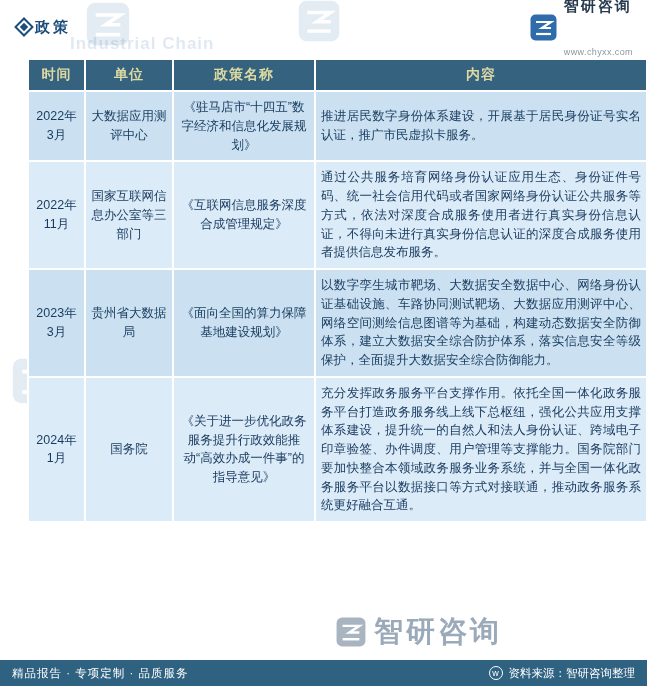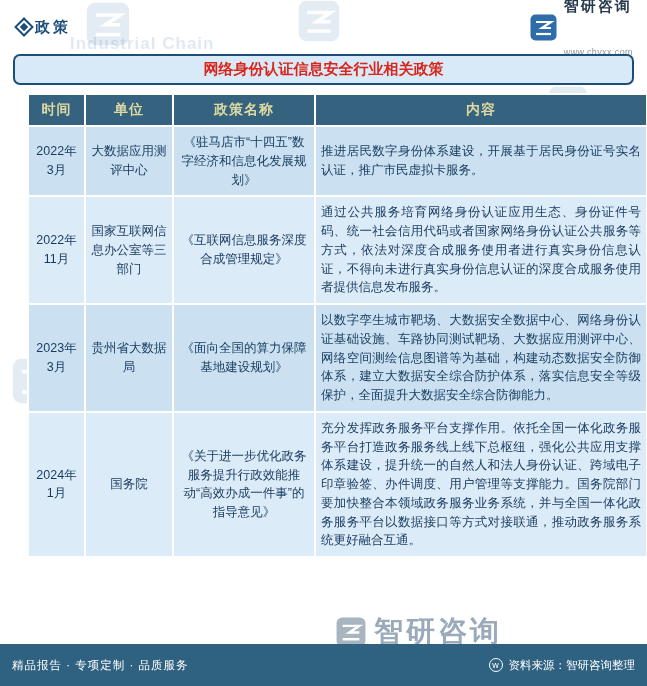--- a/index.html
+++ b/index.html
@@ -30,21 +30,21 @@
   td.cell-time, td.cell-unit, td.cell-policy { text-align:center; }
   td.cell-content { text-align:justify; padding:6px 8px; }
 
   
   .ghost { position:absolute; opacity:.12; pointer-events:none; z-index:0; }
   .big-watermark { position:absolute; left:336px; top:612px; display:flex; align-items:center; gap:8px; opacity:.85; z-index:5; pointer-events:none; }
   .big-watermark .wm-text { font-size:29px; font-weight:bold; color:#8a9cae; letter-spacing:3px; }
   .wm-mark rect { fill:#9aa9b7; }
 
   
-  .footer { position:absolute; left:0; bottom:0; width:647px; height:42px; background:#2f6181; color:#ffffff; display:flex; align-items:center; justify-content:space-between; padding:0 12px; font-size:11.5px; z-index:6; }
+  .footer { position:absolute; left:0; bottom:0; width:647px; height:26px; background:#2f6181; color:#ffffff; display:flex; align-items:center; justify-content:space-between; padding:0 12px; font-size:11.5px; z-index:6; }
   .footer-left { letter-spacing:1px; }
   .footer-right { display:flex; align-items:center; gap:6px; }
   .web-icon { width:14px; height:14px; border-radius:50%; border:1px solid #ffffff; font-size:9px; display:flex; align-items:center; justify-content:center; line-height:1; }
 </style>
 </head>
 <body>
 
 <div class="page">
 
   <svg class="ghost" style="left:86px; top:2px;" width="44" height="44" viewBox="0 0 27 27">
@@ -87,21 +87,20 @@
           <path d="M6 8 h15 l-9 6 h9" stroke="#fff" stroke-width="2.2" fill="none"></path>
           <path d="M6 20 h15" stroke="#fff" stroke-width="2.2"></path>
         </svg>
       <div class="logo-text">
         <div class="logo-name">智研咨询</div>
         <div class="logo-url">www.chyxx.com</div>
       </div>
     </div>
   </div>
 
-  <div class="title-box">网络身份认证信息安全行业相关政策</div>
 
   <table class="policy">
     <colgroup>
       <col style="width:57px">
       <col style="width:88px">
       <col style="width:142px">
       <col>
     </colgroup>
     <thead>
       <tr>

